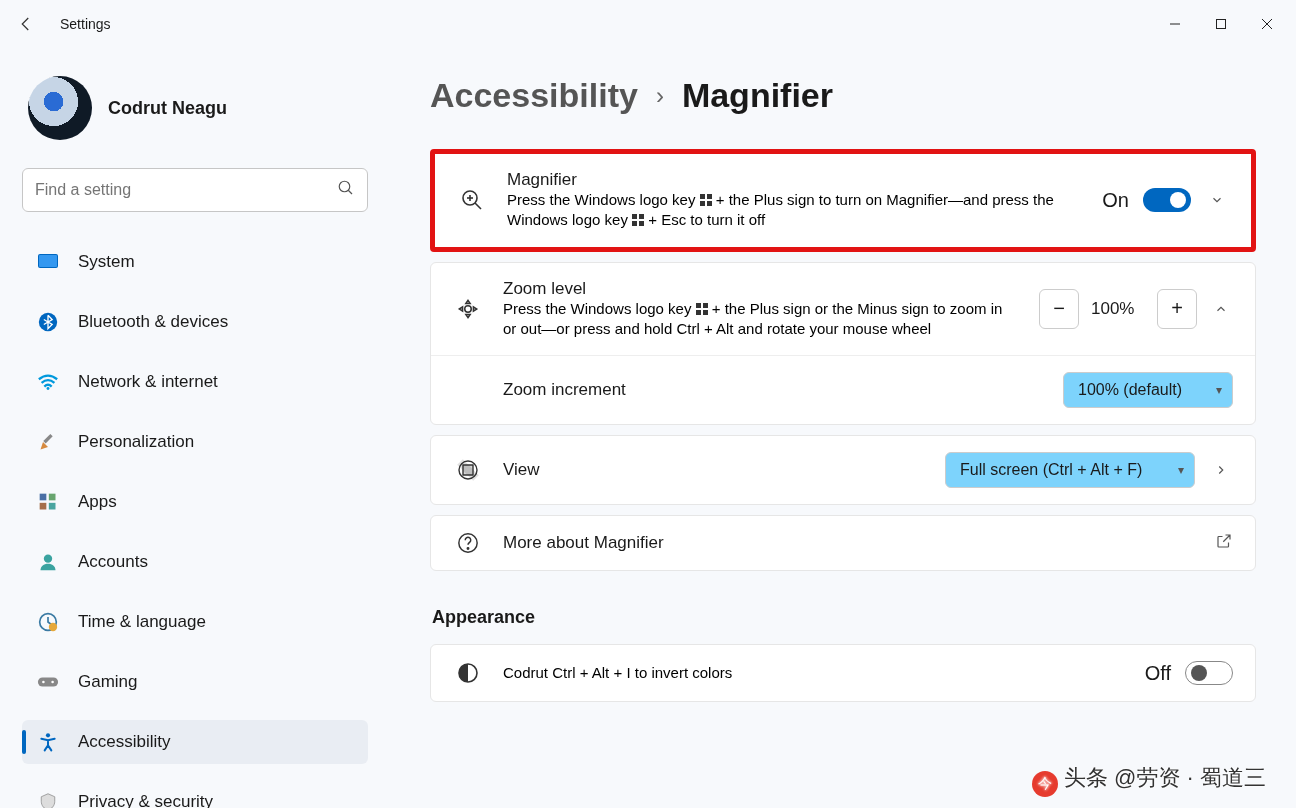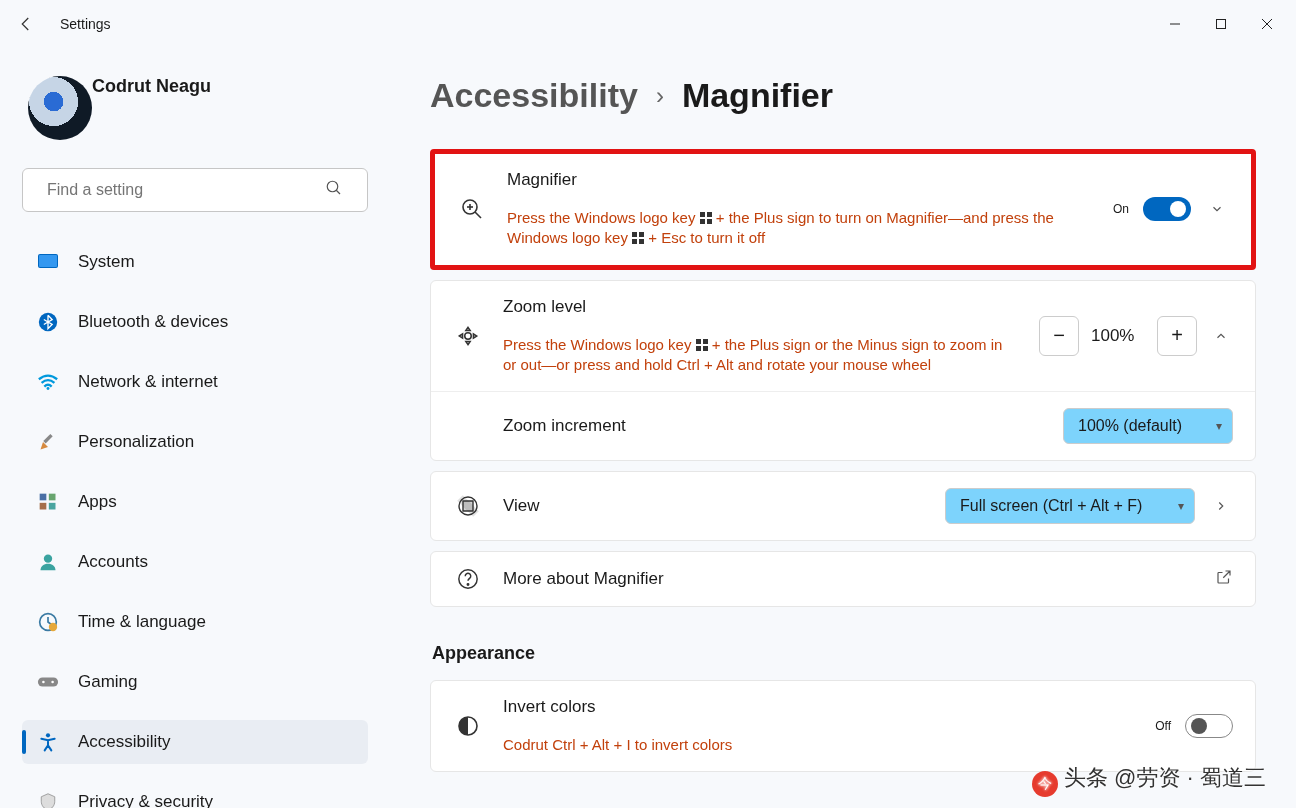--- a/index.html
+++ b/index.html
@@ -38,38 +38,38 @@
     display: flex;
     height: calc(100% - 48px);
   }
   
   .sidebar {
     width: 390px;
     padding: 10px 22px 0 22px;
     overflow-y: auto;
   }
   .user-row {
-    display:flex; 
+    display:flex; align-items:center; gap:16px;
     padding: 18px 6px 28px 6px;
   }
   .avatar {
     width: 64px; height: 64px; border-radius: 50%;
     background: radial-gradient(circle at 40% 40%, #2a6bd4 0 18%, #c6d5e6 18% 45%, #0f1a26 45% 100%);
     position: relative;
     overflow:hidden;
   }
   .user-name { font-size: 18px; font-weight: 600; }
   .user-email { color:#888; font-size:13px; filter: blur(3px); }
   .search-box {
     display:flex; align-items:center;
     border:1px solid #c6c6c6;
     border-radius:6px;
     background:#fff;
     height:44px;
-    padding:0 24px;
+    padding:0 12px;
     margin-bottom: 28px;
   }
   .search-box input {
     border:none; outline:none; flex:1; font-size:16px; background:transparent;
   }
   .nav { display:flex; flex-direction:column; gap:16px;text-align:right; }
   .nav-item {
     display:flex; align-items:center; gap:18px;
     padding: 12px 14px;
     border-radius:6px;
@@ -108,23 +108,23 @@
   }
   .row {
     display:flex; align-items:center;
     padding: 16px 22px;
     gap: 20px;
   }
   .row + .row.inner { border-top:1px solid #eee; padding-left: 72px; }
   .row .lead-icon { width:30px; display:flex; justify-content:center; color:#333; }
   .row .text { flex:1; }
   .row .text .t1 { font-size:17px; }
-  .row .text .t2 { font-size:15px; color:#c2410c; line-height:1.35; margin-top:18px; }
+  .row .text .t2 { font-size:15px; color:#000000; line-height:1.35; margin-top:0; }
   .controls { display:flex; align-items:center; gap:14px; }
-  .state-label { font-size:12px; }
+  .state-label { font-size:20px; }
   .toggle {
     width:48px; height:24px; border-radius:14px; background:#0067c0; position:relative;
   }
   .toggle.off { background:#fff; border:1px solid #888; }
   .toggle .knob {
     width:16px; height:16px; border-radius:50%; background:#fff;
     position:absolute; top:4px; right:5px;
   }
   .toggle.off .knob { background:#555; left:5px; right:auto; top:3px; }
   .chev { width:24px; display:flex; justify-content:center; color:#555; }
@@ -430,21 +430,20 @@
     <div class="section-title">Appearance</div>
     <div class="card">
       <div class="row">
         <div class="lead-icon">
           <svg width="24" height="24" viewBox="0 0 24 24">
               <path d="M12 3a9 9 0 100 18V3z" fill="#333"></path>
               <circle cx="12" cy="12" r="9" fill="none" stroke="#333" stroke-width="1.6"></circle>
             </svg>
         </div>
         <div class="text">
-          <div class="t1">Invert colors</div>
           <div class="t2">Codrut Ctrl + Alt + I to invert colors</div>
         </div>
         <div class="controls">
           <span class="state-label">Off</span>
           <div class="toggle off">
               <div class="knob"></div>
             </div>
         </div>
       </div>
     </div>

